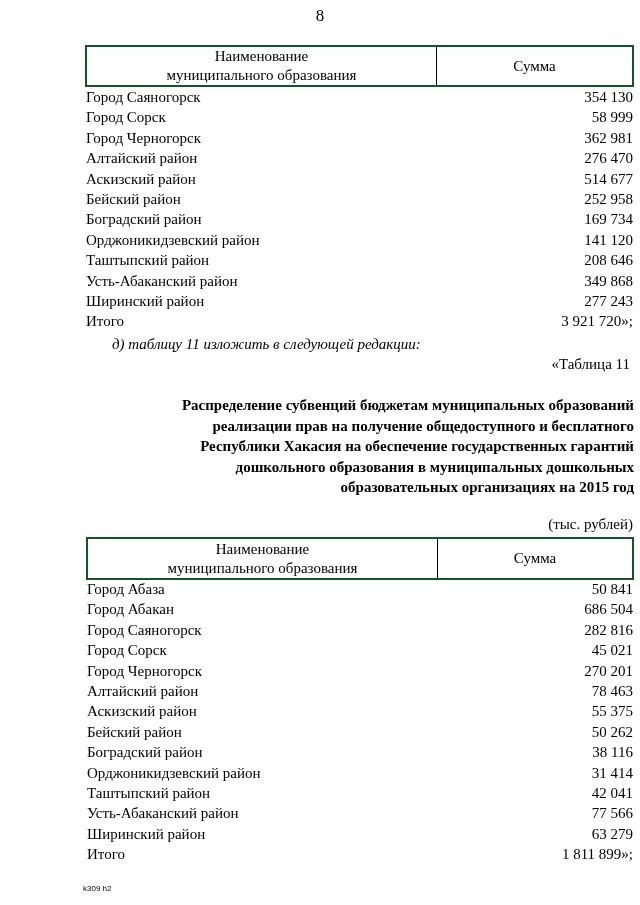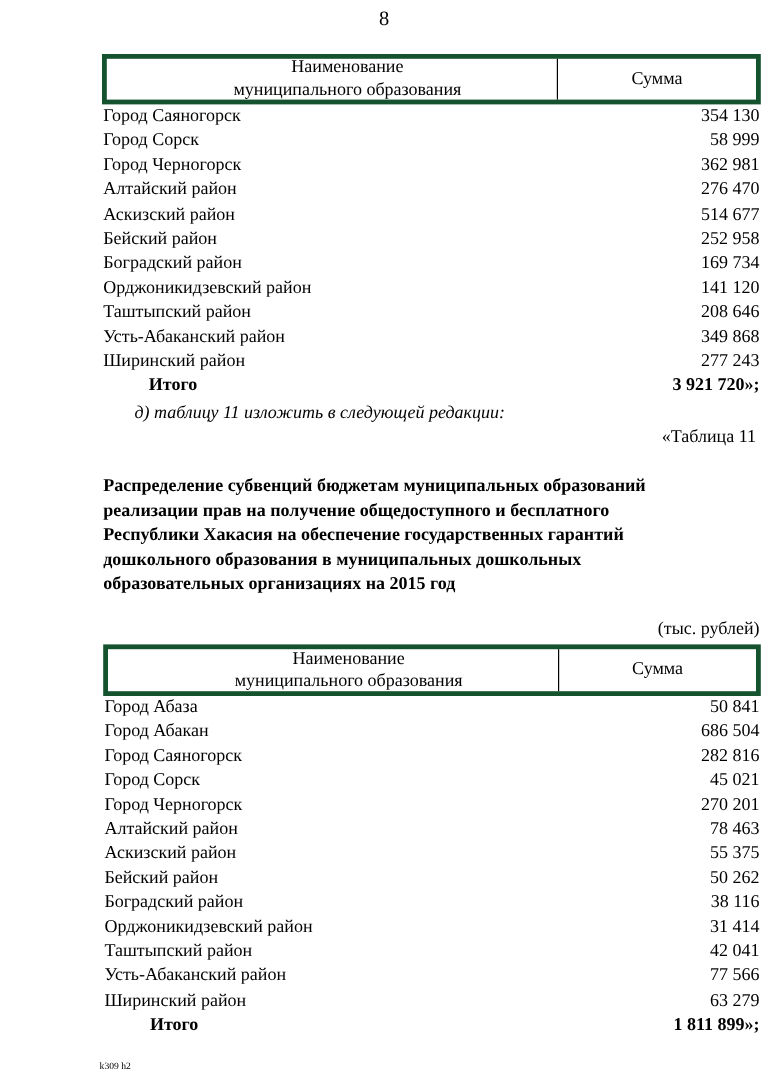--- a/index.html
+++ b/index.html
@@ -18,24 +18,23 @@
     .page-number {
       position: absolute;
       top: 6px;
       left: 0;
       width: 640px;
       text-align: center;
       font-size: 17px;
     }
     .tbl-header {
       position: absolute;
-      border: 4px solid #14532d;
+      border: 2px solid #14532d;
       display: flex;
       box-sizing: border-box;
-      padding-left: 26px;
     }
     .tbl-header .col-name {
       border-right: 1px solid #000;
       box-sizing: border-box;
       display: flex;
       flex-direction: column;
       justify-content: center;
       align-items: center;
       font-size: 15px;
       line-height: 19px;
@@ -54,43 +53,42 @@
     }
     .row {
       display: flex;
       justify-content: space-between;
       height: 20.4px;
       line-height: 20px;
       white-space: nowrap;
       gap: 36px;
     }
     .row.total {
-      font-weight: bold;
-      margin-left: 38px;
+      font-weight: normal;
     }
     .text-line {
       position: absolute;
       font-size: 15px;
       white-space: nowrap;
     }
     .title-block {
       position: absolute;
       top: 395px;
       left: 86px;
       width: 548px;
-      text-align: left;
+      text-align: right;
       font-weight: bold;
       font-size: 15px;
       line-height: 20.5px;
     }
     .footer-code {
       position: absolute;
       top: 884px;
       left: 83px;
-      font-family: Liberation Serif, serif;
+      font-family: Liberation Sans, sans-serif;
       font-size: 8px;
     }
   </style>
 </head>
 <body>
 
 <div class="page-number">8</div>
 
 <div class="tbl-header" style="top:45px; left:85px; width:549px; height:42px;">
   <div class="col-name" style="width:350px;">

